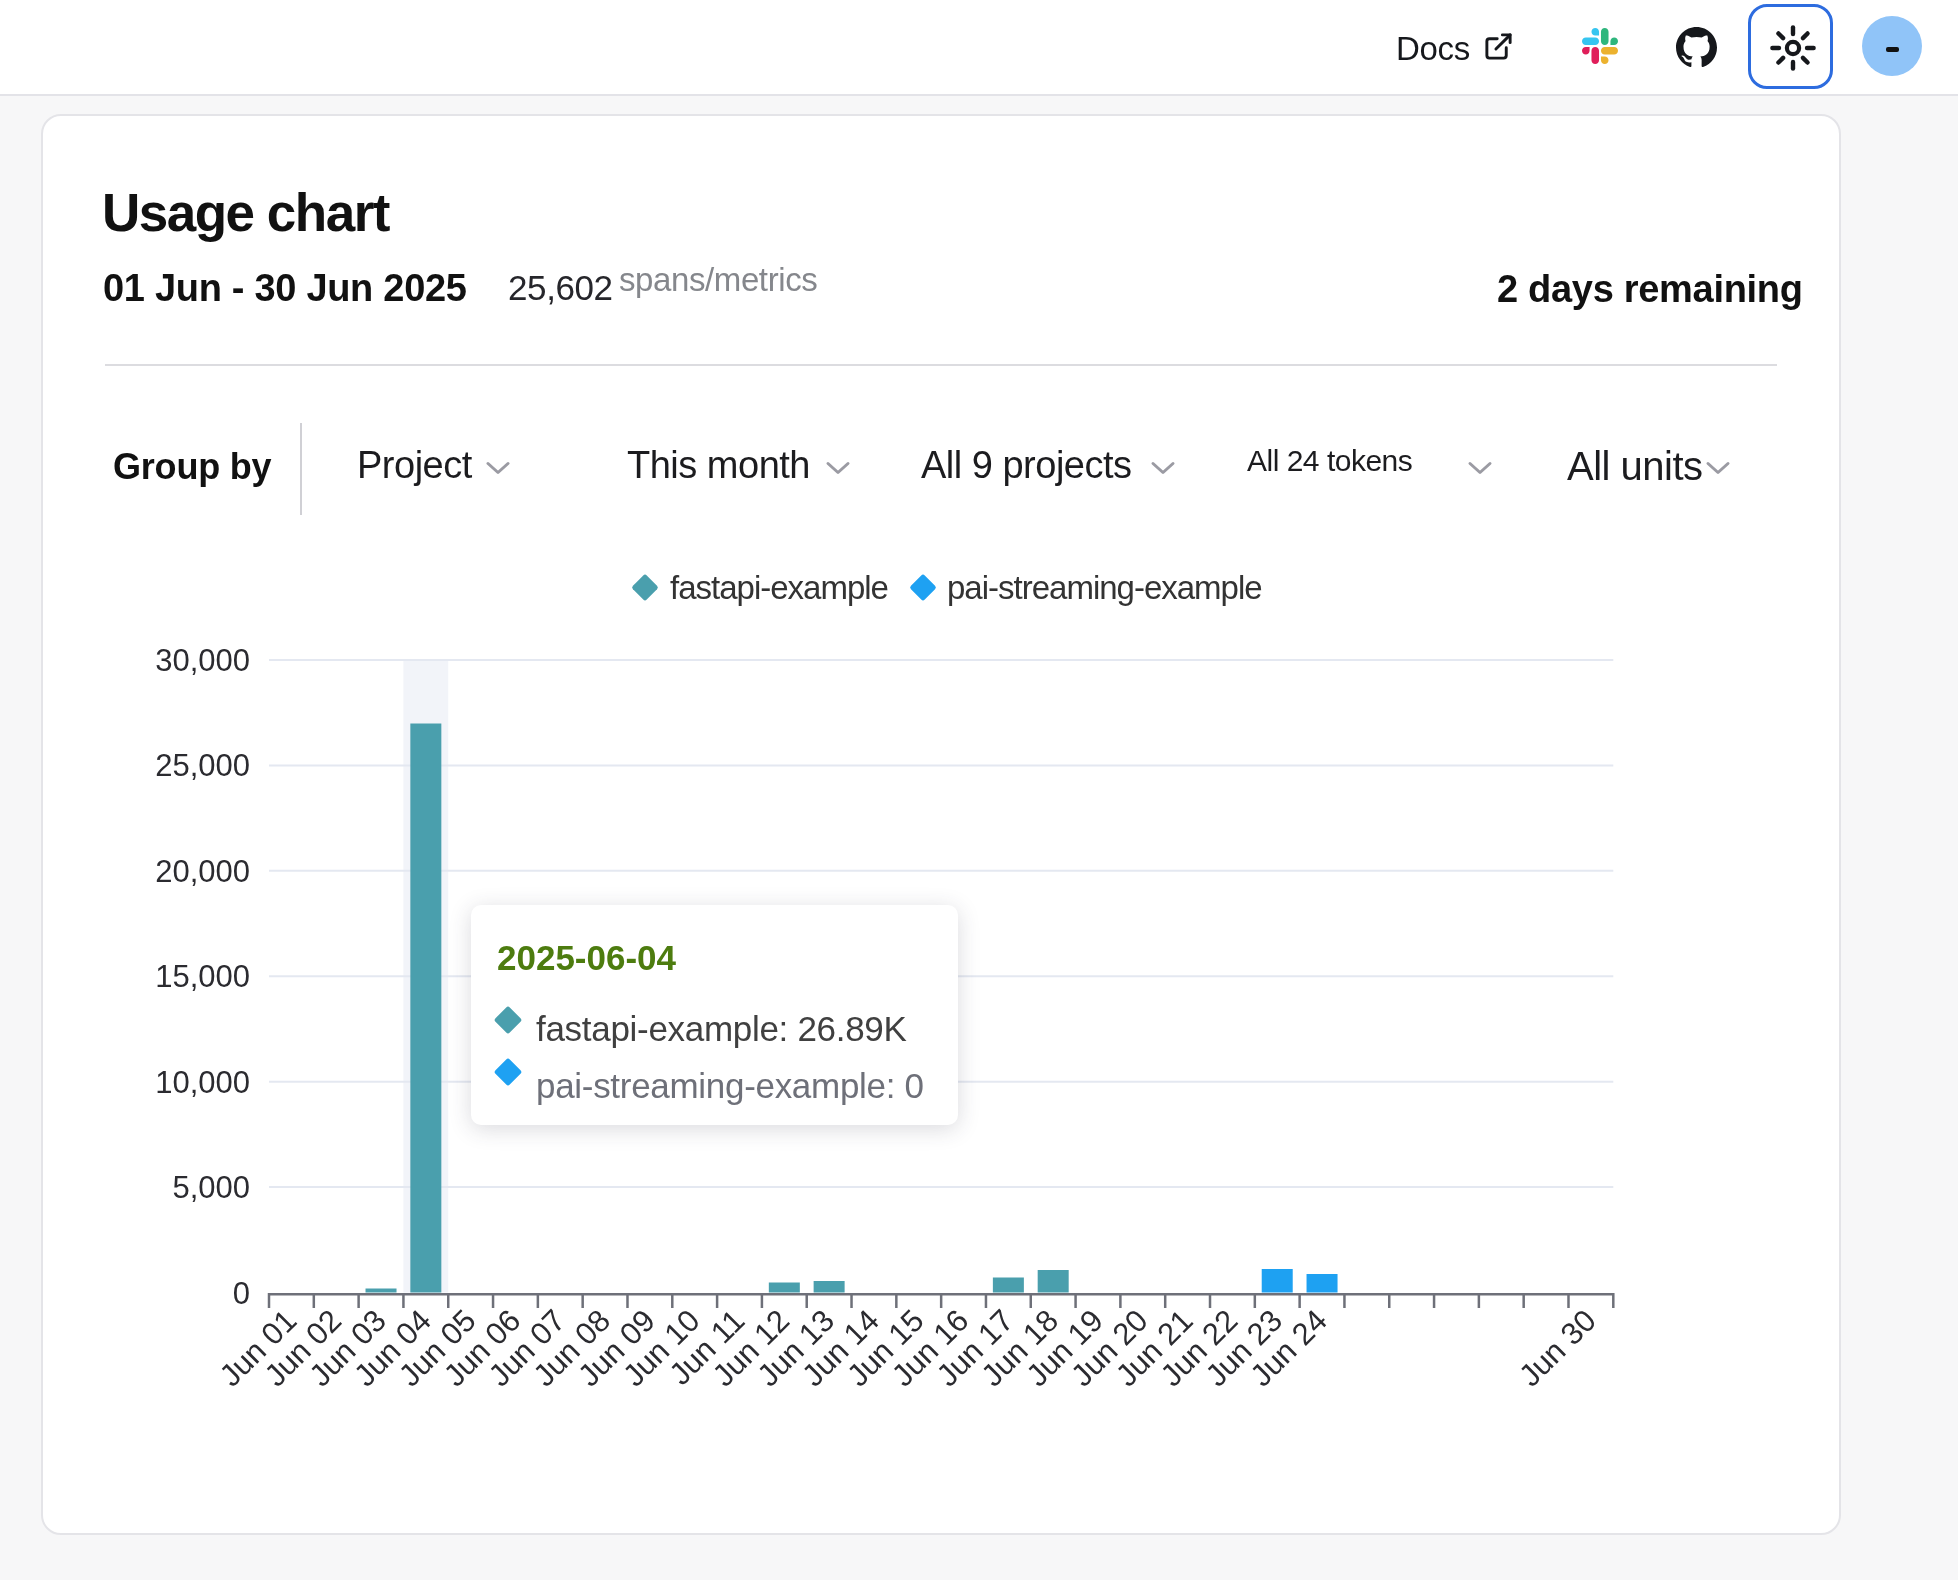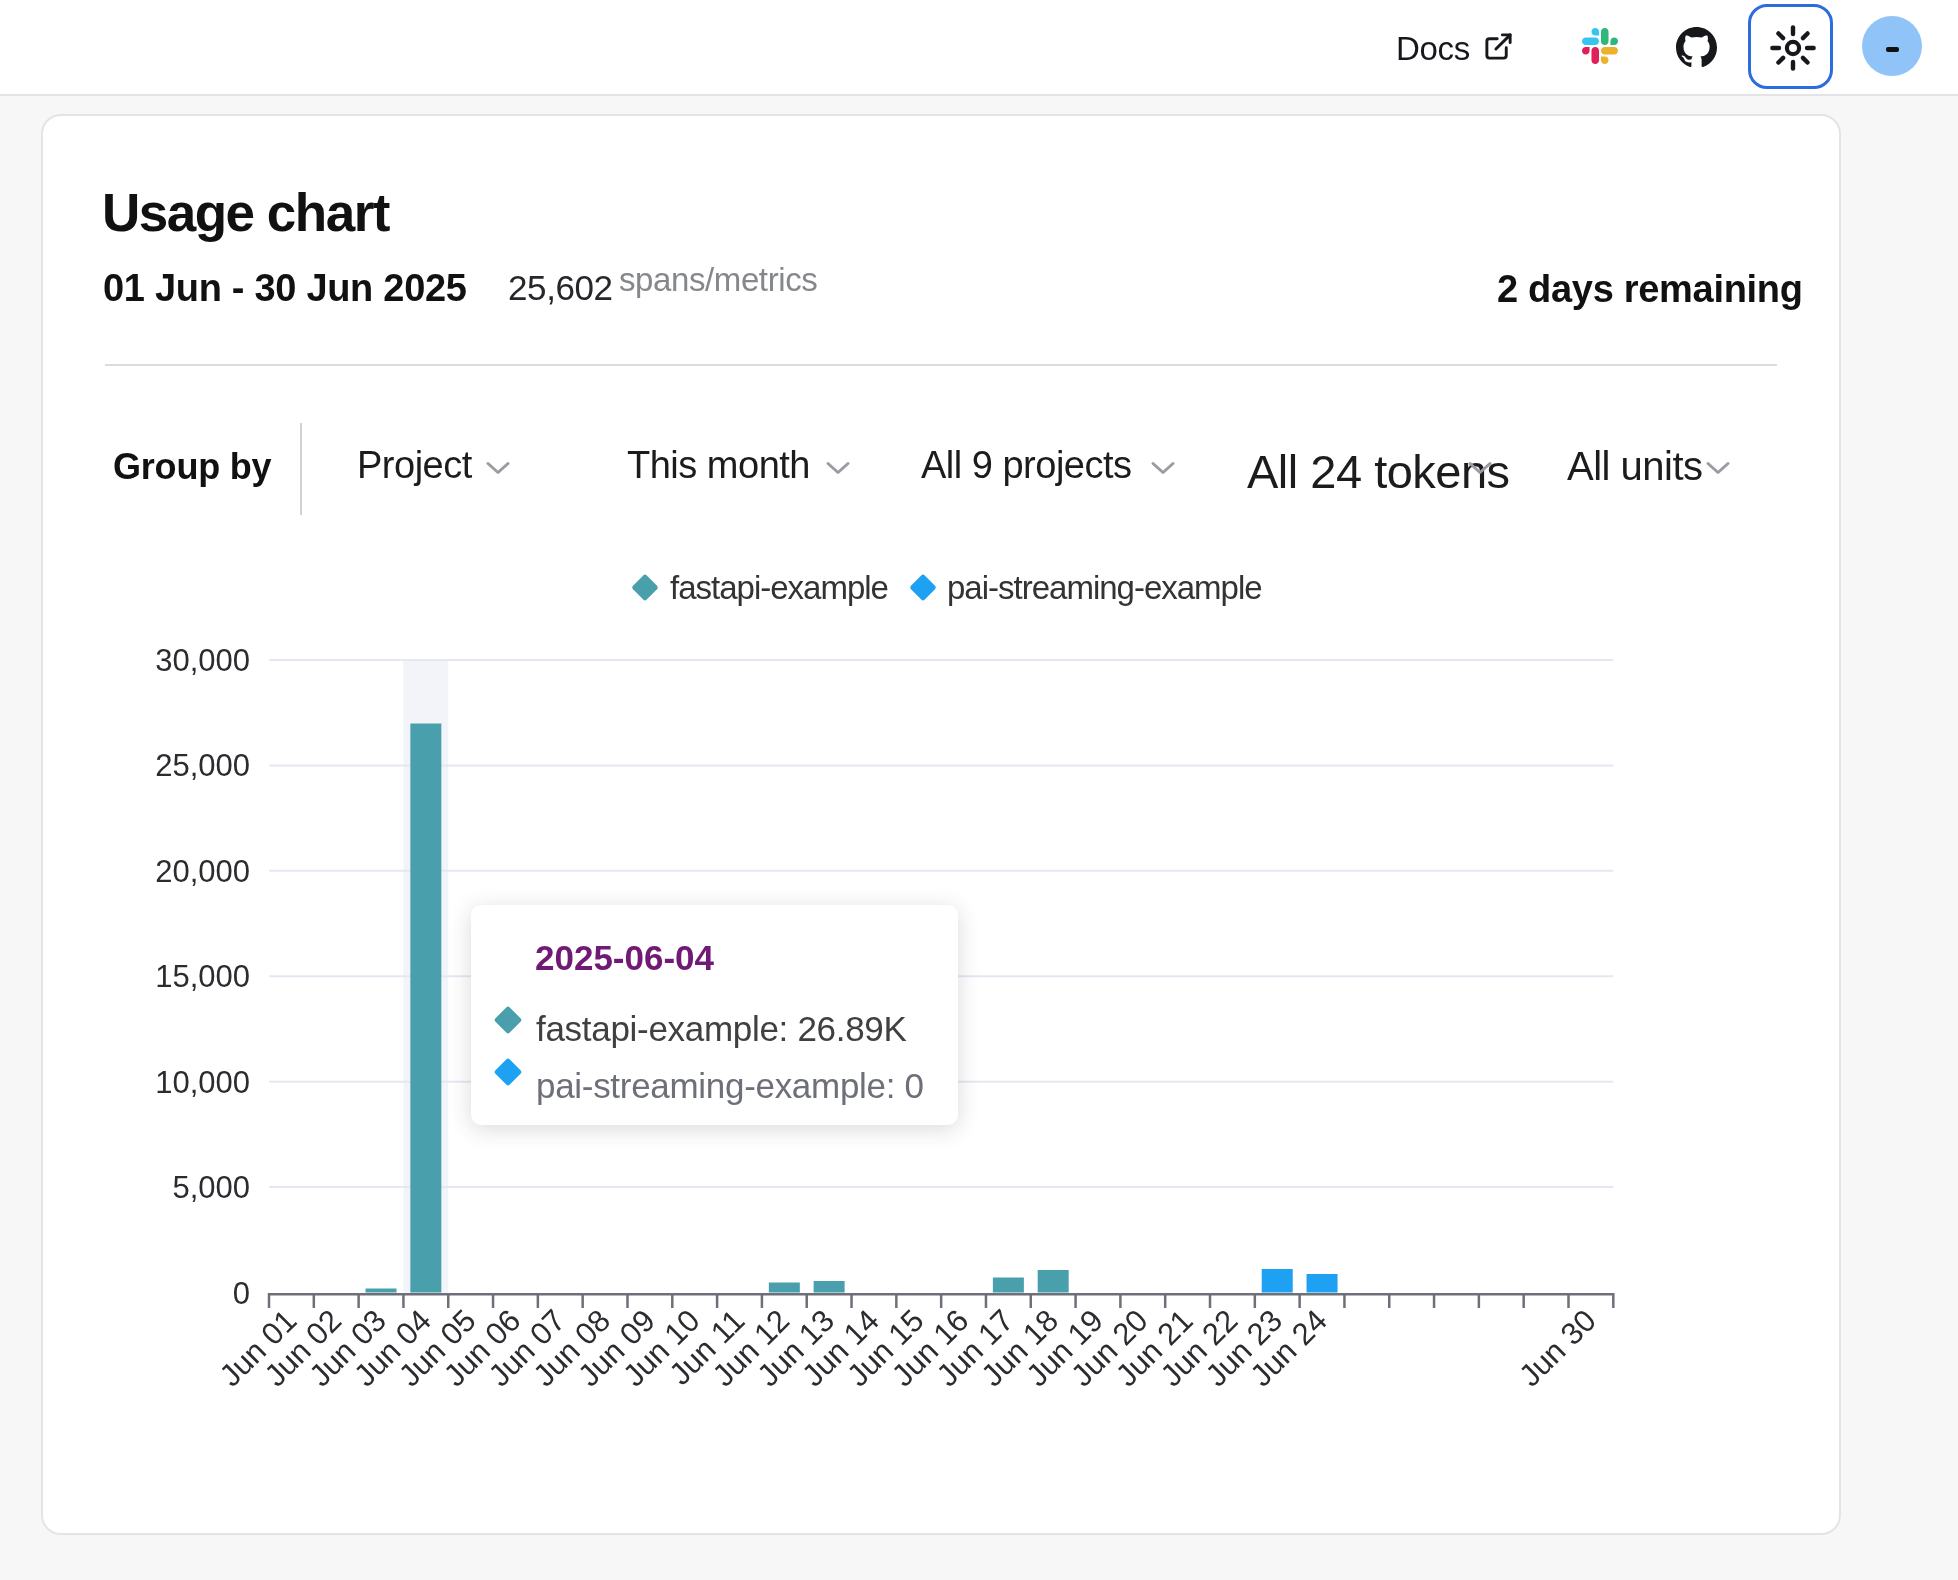--- a/index.html
+++ b/index.html
@@ -59,21 +59,21 @@
     <polyline points="3,3.5 13,12.5 23,3.5"></polyline>
   </svg>
 <div class="abs" style="left:627px;top:444px;font-size:38px;color:#1C1C1F;letter-spacing:-0.5px;">This month</div>
 <svg width="26" height="16" viewBox="0 0 26 16" fill="none" stroke="#9B9BA3" stroke-width="3" stroke-linecap="round" stroke-linejoin="round" style="position:absolute;left:825px;top:460px;">
     <polyline points="3,3.5 13,12.5 23,3.5"></polyline>
   </svg>
 <div class="abs" style="left:921px;top:444px;font-size:38px;color:#1C1C1F;letter-spacing:-0.5px;">All 9 projects</div>
 <svg width="26" height="16" viewBox="0 0 26 16" fill="none" stroke="#9B9BA3" stroke-width="3" stroke-linecap="round" stroke-linejoin="round" style="position:absolute;left:1150px;top:460px;">
     <polyline points="3,3.5 13,12.5 23,3.5"></polyline>
   </svg>
-<div class="abs" style="left:1247px;top:444px;font-size:47px;color:#1C1C1F;letter-spacing:-0.5px;">All 24 tokens</div>
+<div class="abs" style="left:1247px;top:444px;font-size:30px;color:#1C1C1F;letter-spacing:-0.5px;">All 24 tokens</div>
 <svg width="26" height="16" viewBox="0 0 26 16" fill="none" stroke="#9B9BA3" stroke-width="3" stroke-linecap="round" stroke-linejoin="round" style="position:absolute;left:1467px;top:460px;">
     <polyline points="3,3.5 13,12.5 23,3.5"></polyline>
   </svg>
 <div class="abs" style="left:1567px;top:444px;font-size:40px;color:#1C1C1F;letter-spacing:-0.5px;">All units</div>
 <svg width="26" height="16" viewBox="0 0 26 16" fill="none" stroke="#9B9BA3" stroke-width="3" stroke-linecap="round" stroke-linejoin="round" style="position:absolute;left:1705px;top:460px;">
     <polyline points="3,3.5 13,12.5 23,3.5"></polyline>
   </svg>
 
 <svg width="1958" height="1580" viewBox="0 0 1958 1580" style="position:absolute;left:0;top:0;">
 <rect x="403.4" y="660.0" width="44.81" height="632.5" fill="#F2F4F9"></rect>
@@ -156,21 +156,21 @@
 <text x="1329.04" y="1322.50" text-anchor="end" font-size="31" fill="#2B2B30" transform="rotate(-45 1329.04 1322.50)">Jun 24</text>
 <text x="1597.89" y="1322.50" text-anchor="end" font-size="31" fill="#2B2B30" transform="rotate(-45 1597.89 1322.50)">Jun 30</text>
 <rect x="635.25" y="577.75" width="19.5" height="19.5" rx="2.5" fill="#4A9FAD" transform="rotate(45 645.00 587.50)"></rect>
 <rect x="913.25" y="577.75" width="19.5" height="19.5" rx="2.5" fill="#1EA1F2" transform="rotate(45 923.00 587.50)"></rect>
 <text x="670" y="599" font-size="33" letter-spacing="-1" fill="#333333">fastapi-example</text>
 <text x="947" y="599" font-size="33" letter-spacing="-1" fill="#333333">pai-streaming-example</text>
 </svg>
 
 <div class="abs" style="left:471px;top:905px;width:487px;height:220px;background:#fff;border-radius:10px;
      box-shadow:0 4px 22px rgba(50,50,70,0.18);"></div>
-<div class="abs" style="left:497px;top:938px;font-size:35px;font-weight:bold;color:#701a75;margin-left:38px;">2025-06-04</div>
+<div class="abs" style="left:497px;top:938px;font-size:35px;font-weight:bold;color:#4d7c0f;">2025-06-04</div>
 <svg width="30" height="30" viewBox="0 0 30 30" style="position:absolute;left:493px;top:1005px;">
   <rect x="4.9" y="4.9" width="20.2" height="20.2" rx="2.5" fill="#4A9FAD" transform="rotate(45 15 15)"></rect>
 </svg>
 <div class="abs" style="left:536px;top:1000px;font-size:35px;color:#404040;letter-spacing:-0.3px;margin-top:9px;">fastapi-example: 26.89K</div>
 <svg width="30" height="30" viewBox="0 0 30 30" style="position:absolute;left:493px;top:1057px;">
   <rect x="4.9" y="4.9" width="20.2" height="20.2" rx="2.5" fill="#1EA1F2" transform="rotate(45 15 15)"></rect>
 </svg>
 <div class="abs" style="left:536px;top:1052px;font-size:35px;color:#6E7079;letter-spacing:-0.3px;margin-top:14px;">pai-streaming-example: 0</div>
 
 </body></html>

